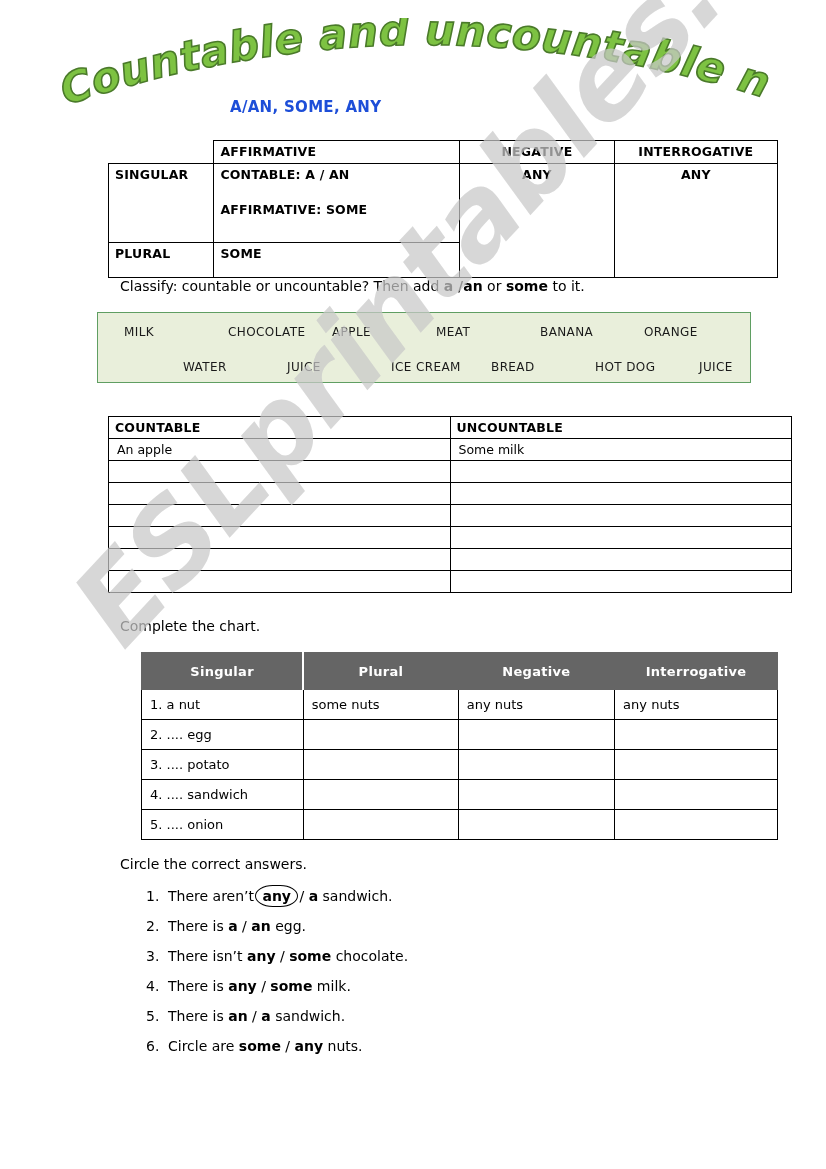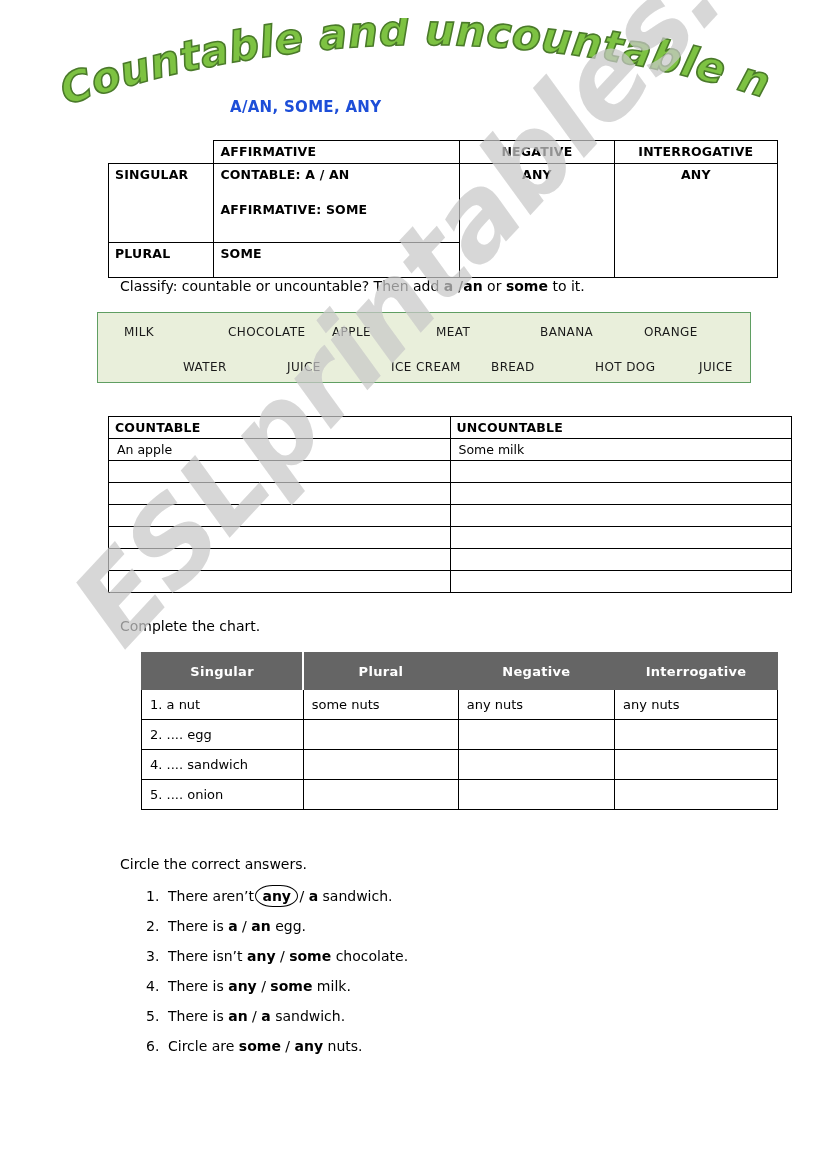--- a/index.html
+++ b/index.html
@@ -335,20 +335,26 @@
       <td class="cc-3">any nuts</td>
       <td class="cc-4">any nuts</td>
     </tr>
     <tr>
       <td class="cc-1">2. .... egg</td>
       <td class="cc-2"></td>
       <td class="cc-3"></td>
       <td class="cc-4"></td>
     </tr>
     <tr>
+      <td class="cc-1">3. .... potato</td>
+      <td class="cc-2"></td>
+      <td class="cc-3"></td>
+      <td class="cc-4"></td>
+    </tr>
+    <tr>
       <td class="cc-1">4. .... sandwich</td>
       <td class="cc-2"></td>
       <td class="cc-3"></td>
       <td class="cc-4"></td>
     </tr>
     <tr>
       <td class="cc-1">5. .... onion</td>
       <td class="cc-2"></td>
       <td class="cc-3"></td>
       <td class="cc-4"></td>

